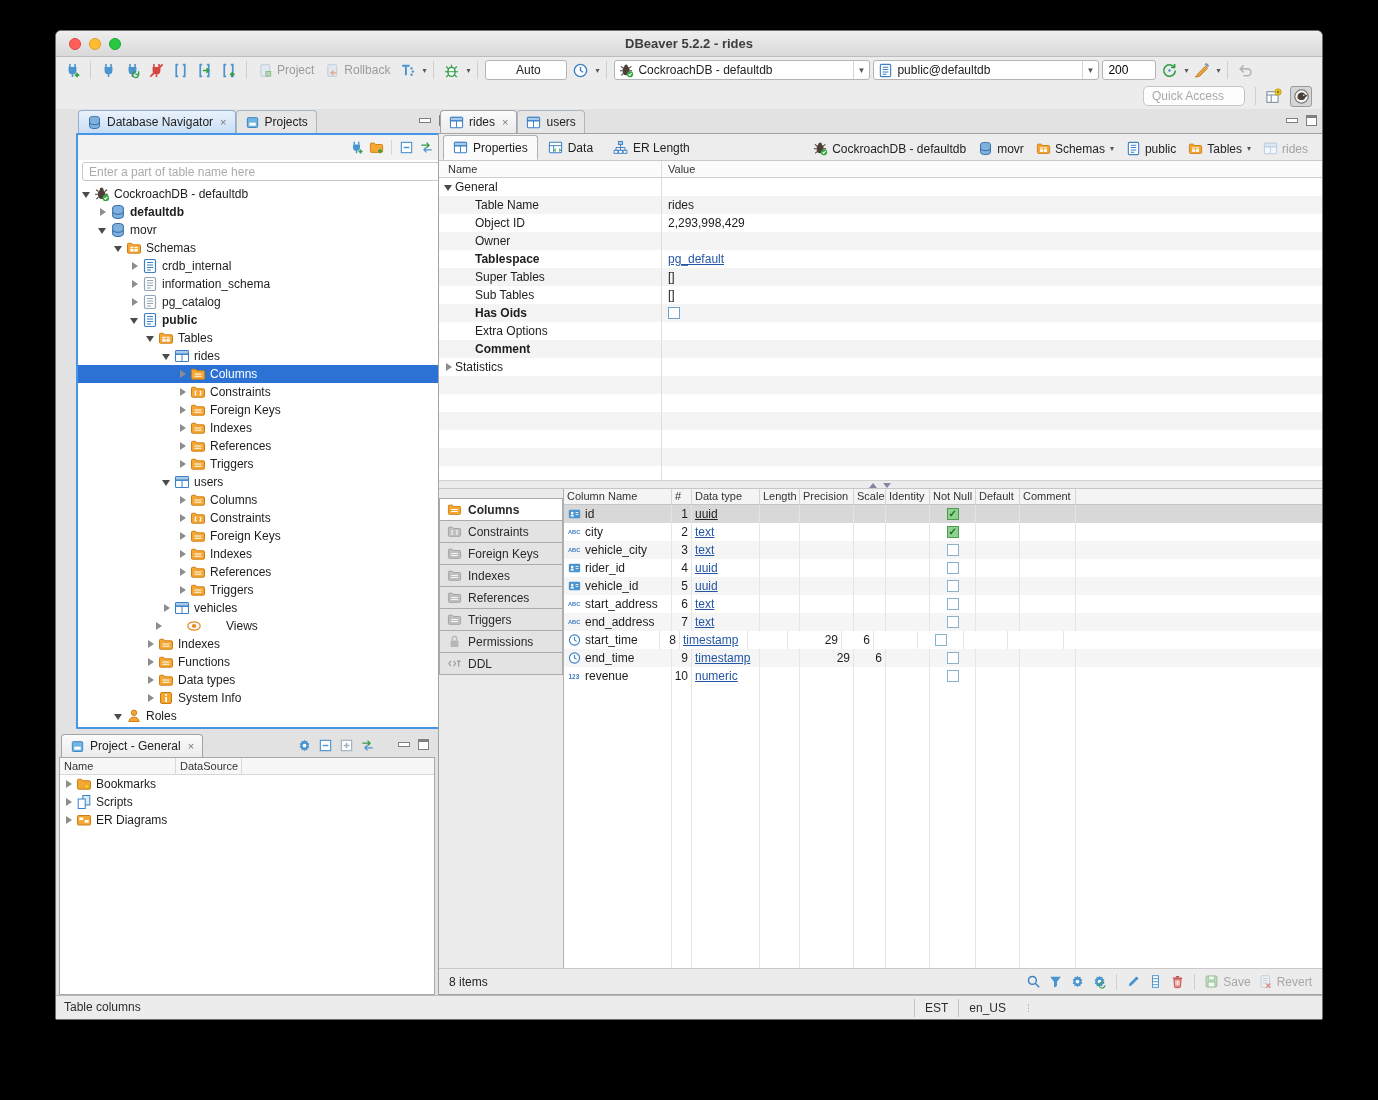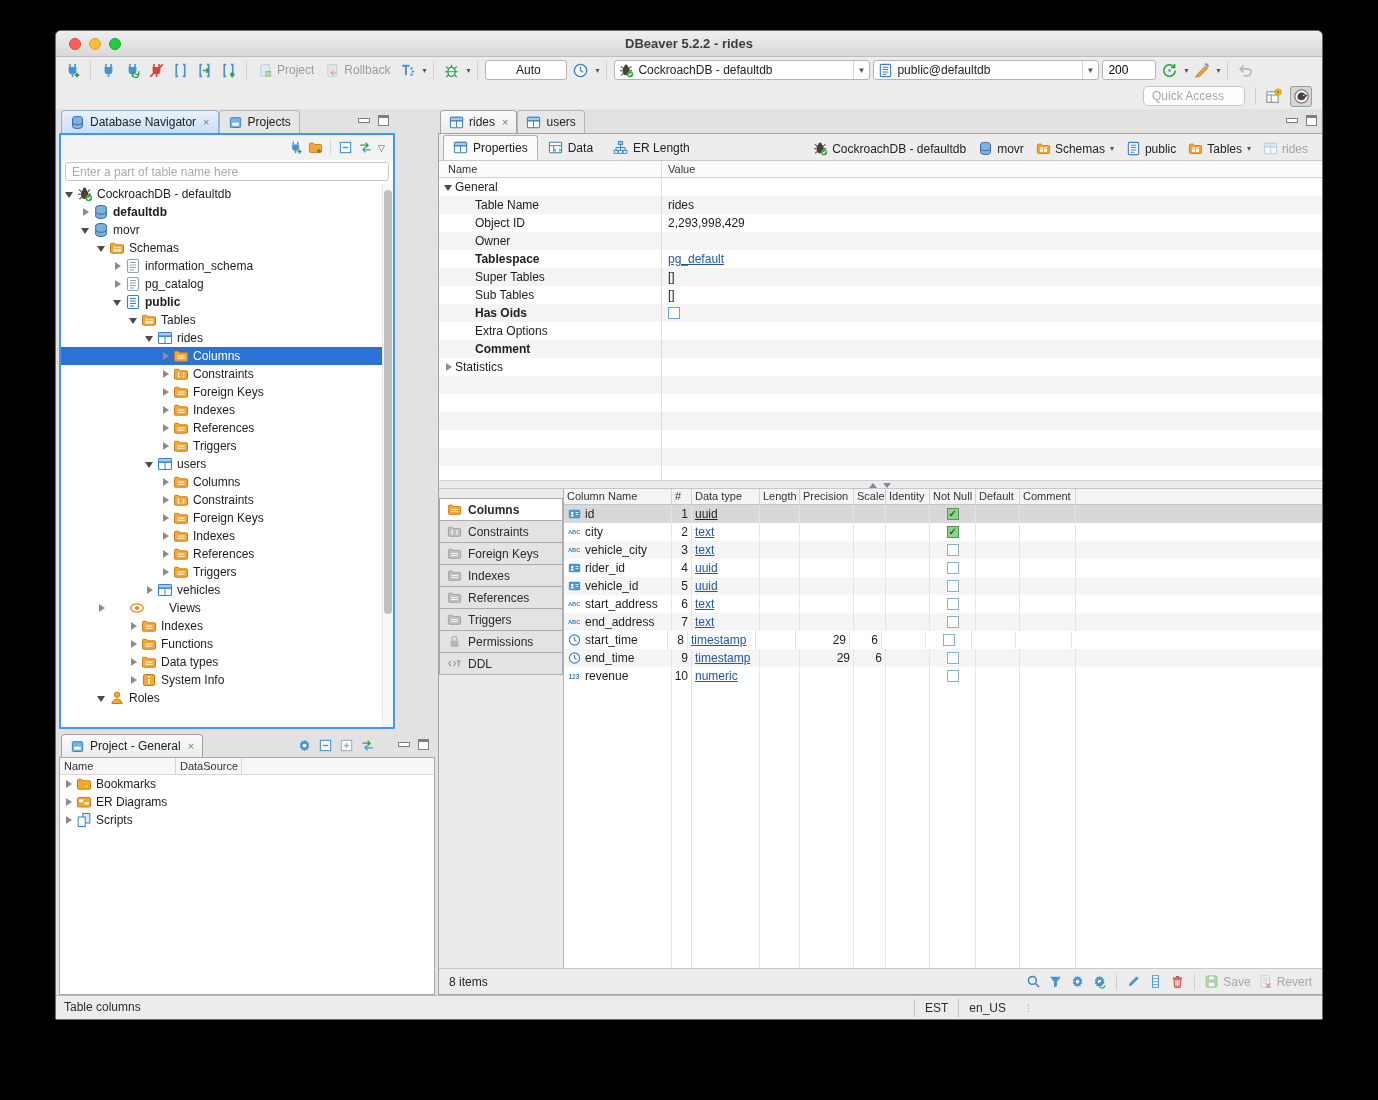--- a/index.html
+++ b/index.html
@@ -38,21 +38,21 @@
 .vtab{height:23px;border:1px solid #abb7c3;border-bottom:none;border-radius:4px 4px 0 0;display:flex;align-items:center;gap:5px;padding:0 8px;font-size:12px;color:#222;background:#e6e6e6}
 .vtab .ic svg{width:15px;height:15px}
 .vtab .x{font-size:11px;color:#777;margin-left:2px}
 .vtab.bluesel{background:linear-gradient(#eaf2fc,#c8def5);border-color:#8fafcf}
 .vtab.whitesel{background:linear-gradient(#fbfbfb,#ebebeb);border-color:#a3a3a3}
 .wbtns{position:absolute;right:6px;top:6px;display:flex;gap:8px;align-items:center}
 .wb{border:1px solid #7f7f7f;background:#fdfdfd}
 .wb.min{width:12px;height:5px}
 .wb.max{width:11px;height:11px;border-top-width:3px}
 
-#nav-panel{position:absolute;left:3px;top:0;width:336px;height:620px}
+#nav-panel{position:absolute;left:20px;top:0;width:380px;height:620px}
 #nav-body{position:absolute;top:24px;left:0;right:0;bottom:0;background:#fff;border:2px solid #4795e8;border-radius:1px;display:flex;flex-direction:column}
 .navtb{height:25px;background:#f2f2f2;display:flex;justify-content:flex-end;align-items:center;gap:5px;padding-right:8px;flex:none}
 .navtb .ic svg{width:15px;height:15px}
 .navtb .dd{font-size:9px;color:#555}
 .navtb .isep{width:1px;height:15px;background:#d6d6d6;margin:0 2px}
 .navfilter{margin:2px 4px 3px 4px;height:19px;border:1px solid #c9c9c9;border-radius:3px;font-size:12px;padding:0 6px;background:#fff;font-family:"Liberation Sans",sans-serif}
 .navfilter::placeholder{color:#ababab}
 #nav-tree{flex:1;overflow:hidden;position:relative;background:#fff;padding-top:1px}
 .trow{height:18px;display:flex;align-items:center;font-size:12px;white-space:nowrap;color:#1d1d1d}
 .trow.sel{background:#2b72d4;color:#fff}
@@ -401,20 +401,28 @@
               <span class="ic"><svg xmlns="http://www.w3.org/2000/svg" viewBox="0 0 16 16">
                   <path d="M1.5 4.2c0-.5.4-.9.9-.9h3.2l1.3 1.5h6.7c.5 0 .9.4.9.9v6.6c0 .5-.4.9-.9.9H2.4c-.5 0-.9-.4-.9-.9z" fill="#f5a733" stroke="#cd7f16" stroke-width="1"></path>
                   <rect x="4.3" y="6.8" width="7.4" height="4.8" fill="#fff"></rect>
                   <path d="M4.3 8.4h7.4M8 6.8v4.8" stroke="#f5a733" stroke-width=".9"></path>
                 </svg></span>
               <span class="tlab">Schemas</span>
             </div>
             <div class="trow" style="padding-left: 52px;">
               <span class="tw closed"></span>
               <span class="ic"><svg xmlns="http://www.w3.org/2000/svg" viewBox="0 0 16 16">
+                  <rect x="2.5" y="1.5" width="11" height="13" rx="1.2" fill="#fff" stroke="#3b7fc4" stroke-width="1.2"></rect>
+                  <path d="M5 4.5h6M5 7h6M5 9.5h6M5 12h4" stroke="#3b7fc4" stroke-width="1.1" fill="none"></path>
+                </svg></span>
+              <span class="tlab">crdb_internal</span>
+            </div>
+            <div class="trow" style="padding-left: 52px;">
+              <span class="tw closed"></span>
+              <span class="ic"><svg xmlns="http://www.w3.org/2000/svg" viewBox="0 0 16 16">
                   <rect x="2.5" y="1.5" width="11" height="13" rx="1.2" fill="#fff" stroke="#93a5b4" stroke-width="1.2"></rect>
                   <path d="M5 4.5h6M5 7h6M5 9.5h6M5 12h4" stroke="#93a5b4" stroke-width="1.1" fill="none"></path>
                 </svg></span>
               <span class="tlab">information_schema</span>
             </div>
             <div class="trow" style="padding-left: 52px;">
               <span class="tw closed"></span>
               <span class="ic"><svg xmlns="http://www.w3.org/2000/svg" viewBox="0 0 16 16">
                   <rect x="2.5" y="1.5" width="11" height="13" rx="1.2" fill="#fff" stroke="#93a5b4" stroke-width="1.2"></rect>
                   <path d="M5 4.5h6M5 7h6M5 9.5h6M5 12h4" stroke="#93a5b4" stroke-width="1.1" fill="none"></path>
@@ -554,21 +562,21 @@
             </div>
             <div class="trow" style="padding-left: 84px;">
               <span class="tw closed"></span>
               <span class="ic"><svg xmlns="http://www.w3.org/2000/svg" viewBox="0 0 16 16">
                   <rect x="1.5" y="2.5" width="13" height="11" rx="1" fill="#fff" stroke="#3b7fc4" stroke-width="1.1"></rect>
                   <path d="M1.5 3.5c0-.6.4-1 1-1h11c.6 0 1 .4 1 1v2.7h-13z" fill="#a7cbe9" stroke="#3b7fc4"></path>
                   <path d="M1.5 6.2h13M8 6.2v7.3" stroke="#3b7fc4"></path>
                 </svg></span>
               <span class="tlab">vehicles</span>
             </div>
-            <div class="trow" style="padding-left: 36px; gap: 20px;">
+            <div class="trow" style="padding-left: 76px; gap: 20px;">
               <span class="tw closed"></span>
               <span class="ic"><svg xmlns="http://www.w3.org/2000/svg" viewBox="0 0 16 16">
                   <ellipse cx="8" cy="8" rx="6.2" ry="4.2" fill="#fff" stroke="#e8881c" stroke-width="1.2"></ellipse>
                   <circle cx="8" cy="8" r="2.1" fill="#e8881c"></circle>
                 </svg></span>
               <span class="tlab">Views</span>
             </div>
             <div class="trow" style="padding-left: 68px;">
               <span class="tw closed"></span>
               <span class="ic"><svg xmlns="http://www.w3.org/2000/svg" viewBox="0 0 16 16">
@@ -657,33 +665,33 @@
               <span class="tw closed"></span>
               <span class="ic"><svg xmlns="http://www.w3.org/2000/svg" viewBox="0 0 16 16">
                   <path d="M1.5 4.2c0-.5.4-.9.9-.9h3.2l1.3 1.5h6.7c.5 0 .9.4.9.9v6.6c0 .5-.4.9-.9.9H2.4c-.5 0-.9-.4-.9-.9z" fill="#f5a733" stroke="#cd7f16" stroke-width="1"></path>
                   <path d="M10.6 7.4l.9 1.8 2 .2-1.5 1.3.5 2-1.9-1.1-1.9 1.1.5-2-1.5-1.3 2-.2z" fill="#f7d231" stroke="#c9a50f" stroke-width=".5"></path>
                 </svg></span>
               <span class="tlab">Bookmarks</span>
             </div>
             <div class="trow" style="padding-left: 4px;">
               <span class="tw closed"></span>
               <span class="ic"><svg xmlns="http://www.w3.org/2000/svg" viewBox="0 0 16 16">
+                  <rect x="6.8" y="1.5" width="7" height="9.5" fill="#dcebf8" stroke="#3b7fc4"></rect>
+                  <rect x="2.2" y="5" width="7" height="9.5" fill="#fff" stroke="#3b7fc4"></rect>
+                </svg></span>
+              <span class="tlab">Scripts</span>
+            </div>
+            <div class="trow" style="padding-left: 4px;">
+              <span class="tw closed"></span>
+              <span class="ic"><svg xmlns="http://www.w3.org/2000/svg" viewBox="0 0 16 16">
                   <rect x="1.5" y="3.5" width="13" height="9.5" rx="1" fill="#f5a733" stroke="#cd7f16"></rect>
                   <rect x="3.3" y="5.5" width="4" height="2.6" fill="#fff"></rect>
                   <rect x="8.7" y="8" width="4" height="2.6" fill="#fff"></rect>
                 </svg></span>
               <span class="tlab">ER Diagrams</span>
-            </div>
-            <div class="trow" style="padding-left: 4px;">
-              <span class="tw closed"></span>
-              <span class="ic"><svg xmlns="http://www.w3.org/2000/svg" viewBox="0 0 16 16">
-                  <rect x="6.8" y="1.5" width="7" height="9.5" fill="#dcebf8" stroke="#3b7fc4"></rect>
-                  <rect x="2.2" y="5" width="7" height="9.5" fill="#fff" stroke="#3b7fc4"></rect>
-                </svg></span>
-              <span class="tlab">Scripts</span>
             </div>
           </div>
       </div>
     </div>
 
     <div id="editor">
       <div class="vtabs" id="editor-tabs">
         <div class="vtab whitesel">
             <span class="ic"><svg xmlns="http://www.w3.org/2000/svg" viewBox="0 0 16 16">
                 <rect x="1.5" y="2.5" width="13" height="11" rx="1" fill="#fff" stroke="#3b7fc4" stroke-width="1.1"></rect>
@@ -1140,21 +1148,21 @@
                   <span class="gc ra" style="width: 32px;"></span>
                   <span class="gc ce" style="width: 44px;"></span>
                   <span class="gc ce" style="width: 46px;">
                     <span class="cb"></span>
                   </span>
                   <span class="gc" style="width: 44px;"></span>
                   <span class="gc" style="width: 56px;"></span>
                   <span class="gc fill"></span>
                 </div>
                 <div class="grow">
-                  <span class="gc" style="width: 104px;">
+                  <span class="gc" style="width: 96px;">
                     <span class="ic"><svg xmlns="http://www.w3.org/2000/svg" viewBox="0 0 16 16">
                         <circle cx="8" cy="8" r="5.8" fill="#fff" stroke="#3b7fc4" stroke-width="1.3"></circle>
                         <path d="M8 4.6V8l2.4 1.6" stroke="#3b7fc4" stroke-width="1.3" fill="none"></path>
                       </svg></span>
                     <span>start_time</span>
                   </span>
                   <span class="gc ra" style="width: 20px;">8</span>
                   <span class="gc" style="width: 68px;">
                     <span class="dlink">timestamp</span>
                   </span>

